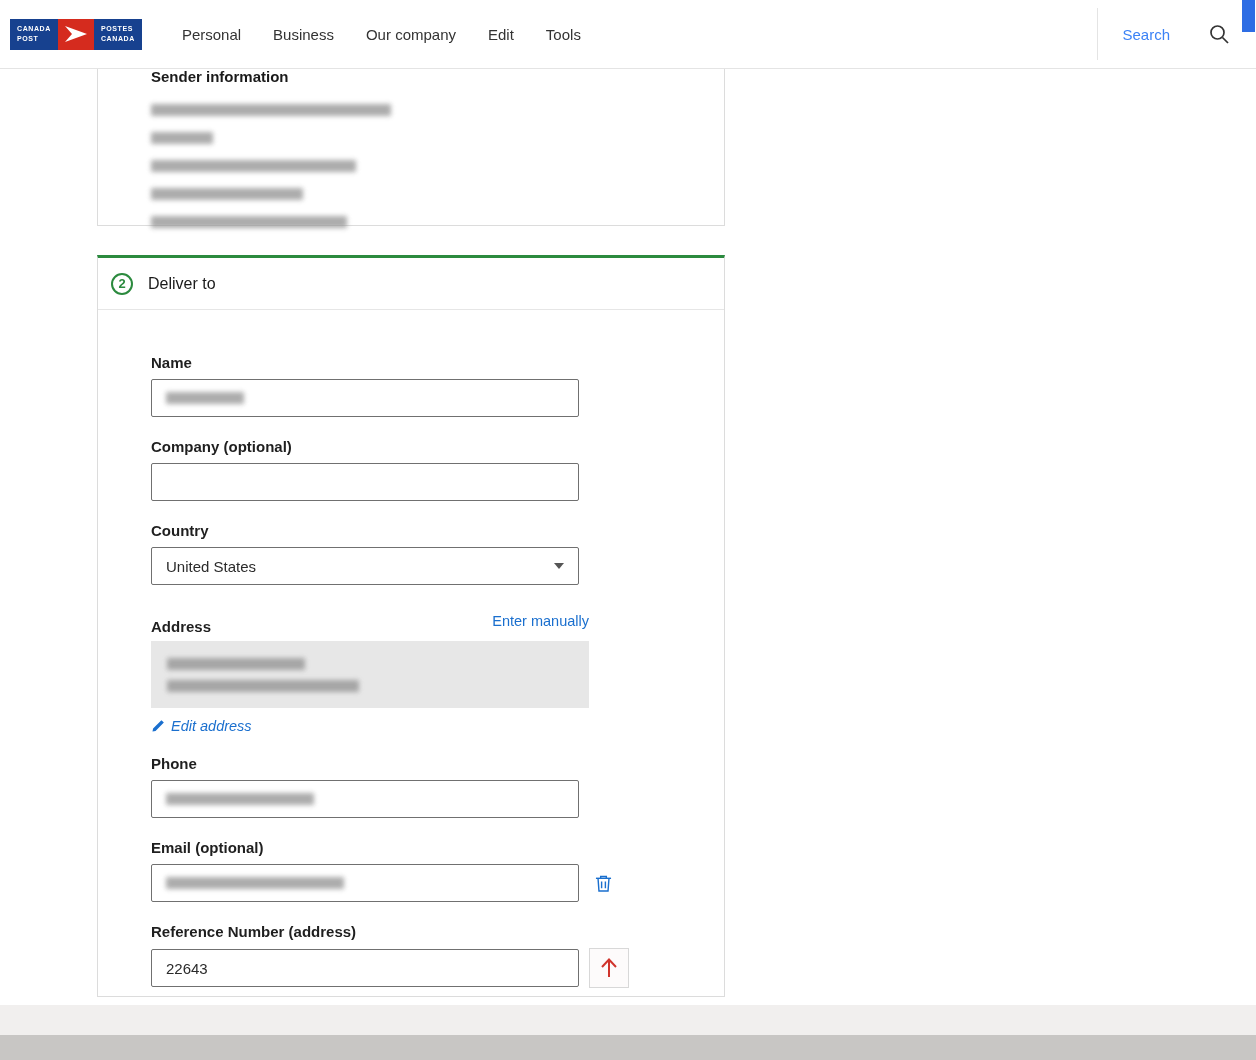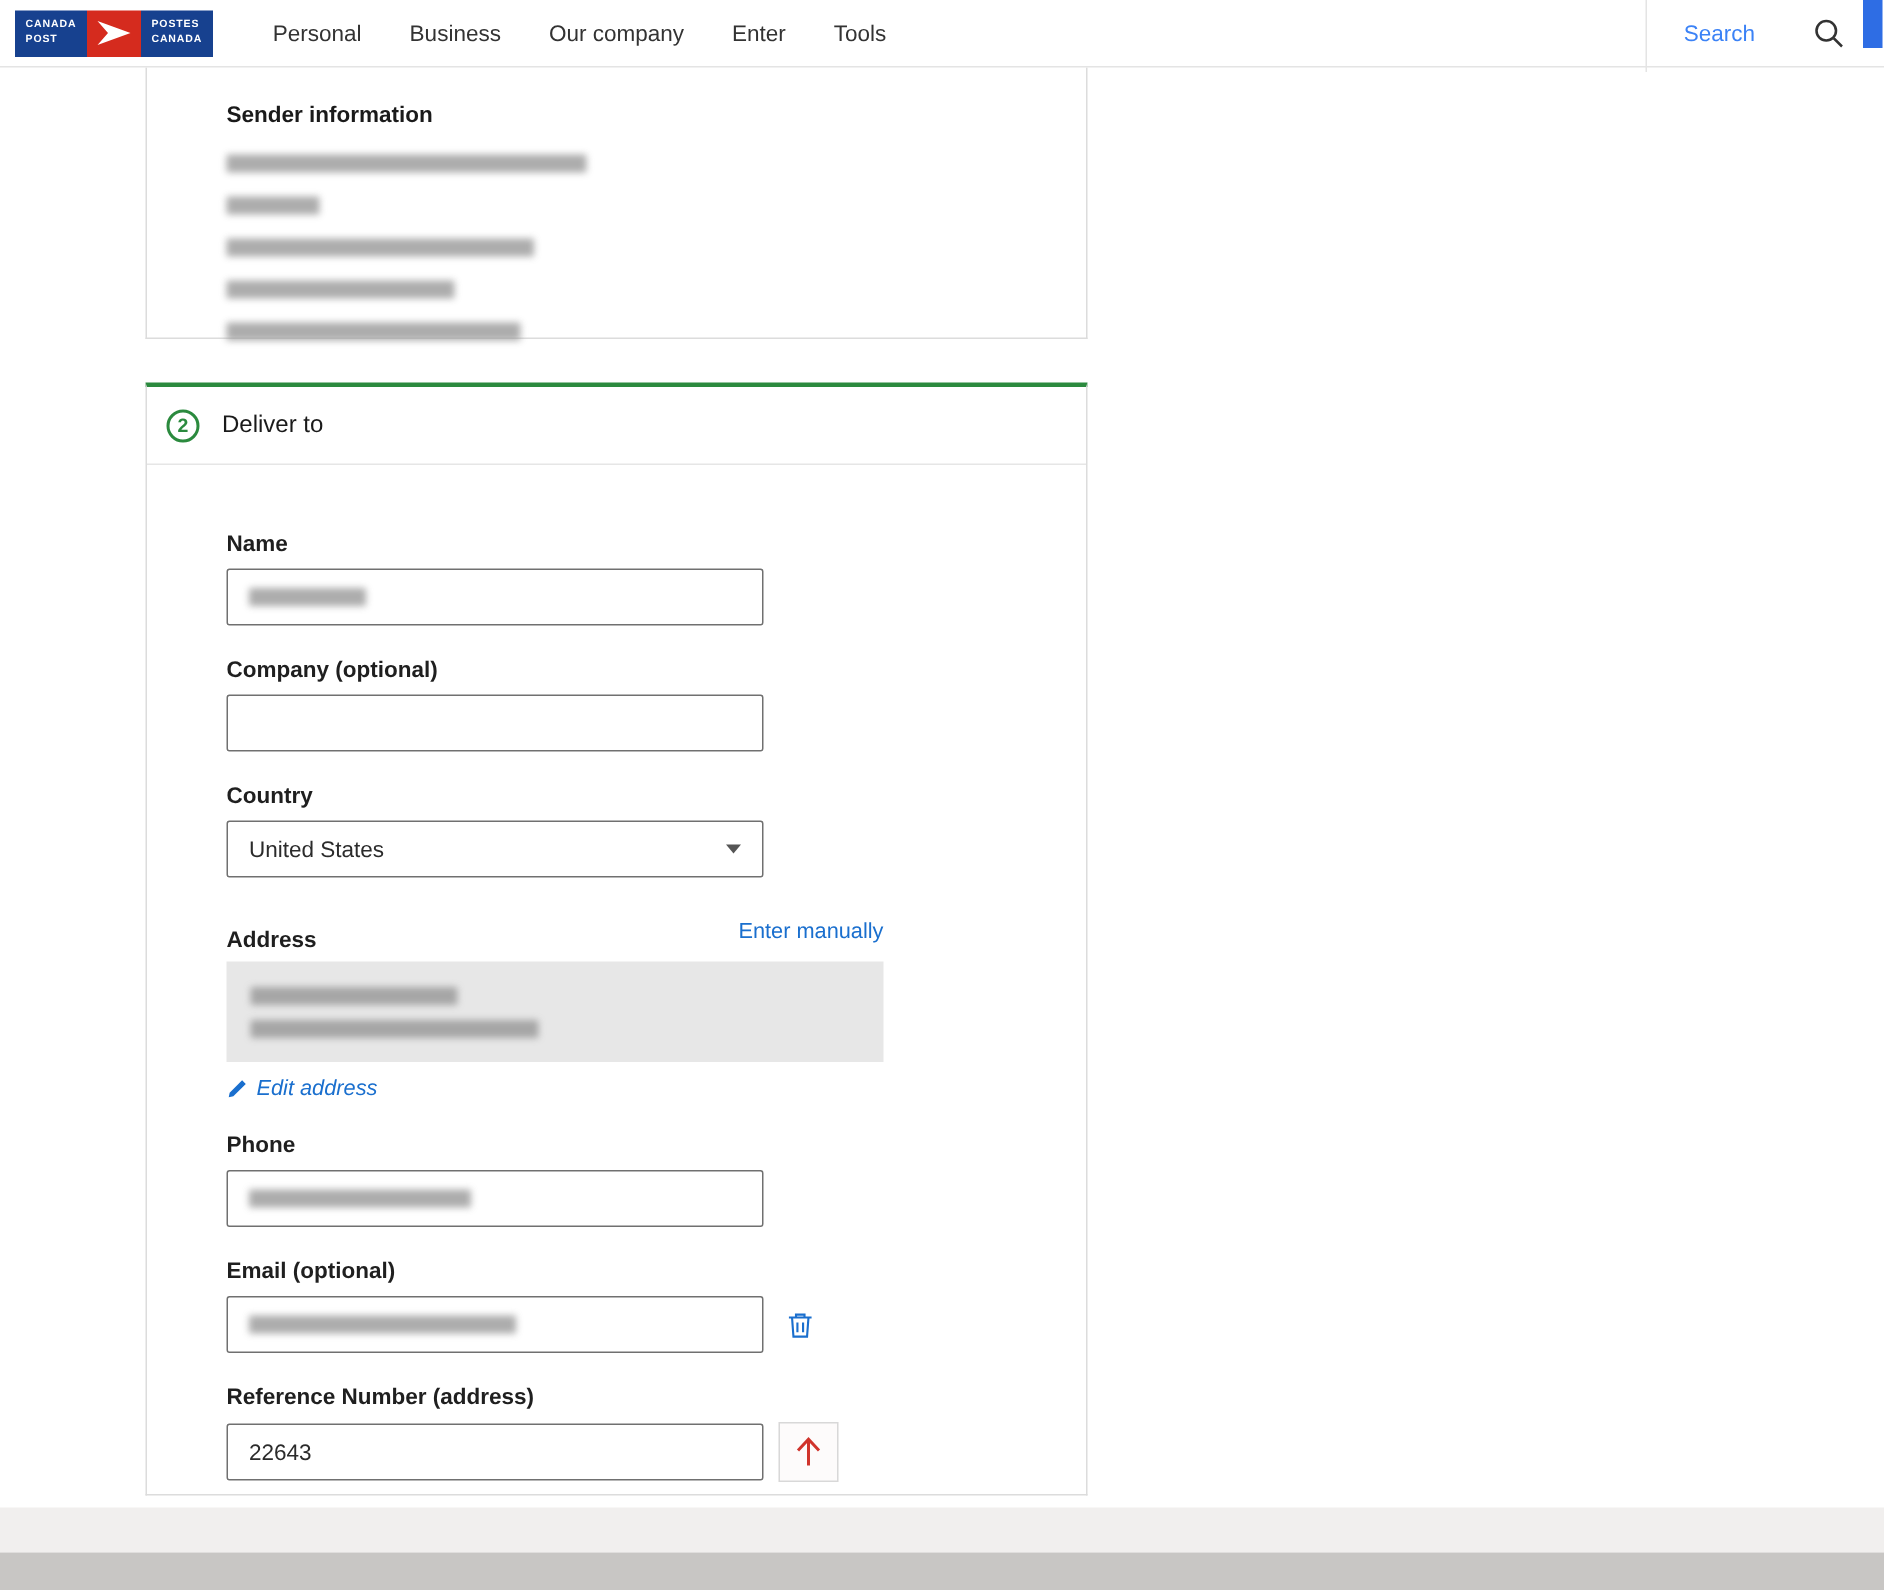--- a/index.html
+++ b/index.html
@@ -7,21 +7,21 @@
     --link-blue:#1a6fce;
     --logo-blue:#17418f;
     --logo-red:#d52b1e;
     --arrow-red:#d0342c;
   }
   *{margin:0;padding:0;box-sizing:border-box;}
   body{font-family:"Liberation Sans",sans-serif;background:#fff;}
   .page{position:relative;width:1256px;height:1060px;background:#fff;overflow:hidden;}
 
   
-  .header{position:absolute;top:0;left:0;right:0;height:45px;background:#fff;
+  .header{position:absolute;top:0;left:0;right:0;height:69px;background:#fff;
           border-bottom:1px solid #e4e4e4;display:flex;align-items:center;padding-left:10px;z-index:5;}
   .logo{display:flex;height:31px;cursor:pointer;}
   .logo-box{background:var(--logo-blue);color:#fff;display:flex;flex-direction:column;justify-content:center;
             padding:0 7px;font-size:7px;font-weight:bold;letter-spacing:.6px;line-height:1.5;}
   .logo-wing{width:36px;background:var(--logo-red);display:flex;align-items:center;justify-content:center;}
   .nav{display:flex;gap:32px;margin-left:40px;}
   .nav a{font-size:15px;color:#333;text-decoration:none;cursor:pointer;}
   .header-right{margin-left:auto;display:flex;align-items:center;height:100%;}
   .header-divider{width:1px;height:52px;background:#e4e4e4;}
   .search-label{font-size:15px;color:#3b82f6;margin-left:24px;cursor:pointer;}
@@ -41,21 +41,21 @@
   .card-deliver{top:255px;border-top:3px solid var(--accent-green);padding-bottom:8px;}
   .deliver-header{height:52px;border-bottom:1px solid #e6e6e6;display:flex;align-items:center;padding-left:13px;}
   .step-circle{width:22px;height:22px;border-radius:50%;border:2px solid var(--accent-green);
                color:var(--accent-green);font-size:13px;font-weight:bold;display:flex;align-items:center;
                justify-content:center;margin-right:15px;flex:0 0 auto;}
   .deliver-title{font-size:16px;color:#1a1a1a;}
   .deliver-body{padding:32px 0 0 53px;}
 
   .group{margin-bottom:21px;}
   .label{font-size:15px;font-weight:bold;color:#1f1f1f;margin-bottom:8px;margin-top:12px;}
-  .input{width:358px;height:38px;border:1px solid #707070;border-radius:2px;background:#fff;
+  .input{width:428px;height:38px;border:1px solid #707070;border-radius:2px;background:#fff;
          display:flex;align-items:center;padding:0 14px;font-size:15px;color:#2b2b2b;}
   input.input{display:block;font-family:"Liberation Sans",sans-serif;outline:none;}
   .select{justify-content:space-between;cursor:pointer;}
   .caret{width:0;height:0;border-left:5px solid transparent;border-right:5px solid transparent;
          border-top:6px solid #555;}
   .address-row{display:flex;justify-content:space-between;align-items:center;width:438px;margin-bottom:6px;}
   .link{color:var(--link-blue);font-size:14.5px;cursor:pointer;text-decoration:none;}
   .address-box{width:438px;height:67px;background:#e7e7e7;padding:12px 16px;display:flex;
                flex-direction:column;justify-content:center;gap:10px;}
   .edit-row{display:flex;align-items:center;gap:6px;margin-top:10px;color:var(--link-blue);font-style:italic;}
@@ -86,21 +86,21 @@
       </div>
       <div class="logo-box">
         <span>POSTES</span>
         <span>CANADA</span>
       </div>
     </div>
     <nav class="nav">
       <a>Personal</a>
       <a>Business</a>
       <a>Our company</a>
-      <a>Enter</a>
+      <a>Edit</a>
       <a>Tools</a>
     </nav>
     <div class="header-right">
       <div class="header-divider"></div>
       <span class="search-label">Search</span>
       <span class="search-icon">
         <svg width="22" height="22" viewBox="0 0 22 22" fill="none" stroke="#333" stroke-width="1.7">
           <circle cx="9.5" cy="9.5" r="6.5"></circle>
             <path d="M14.5 14.5L20 20"></path>
         </svg>

